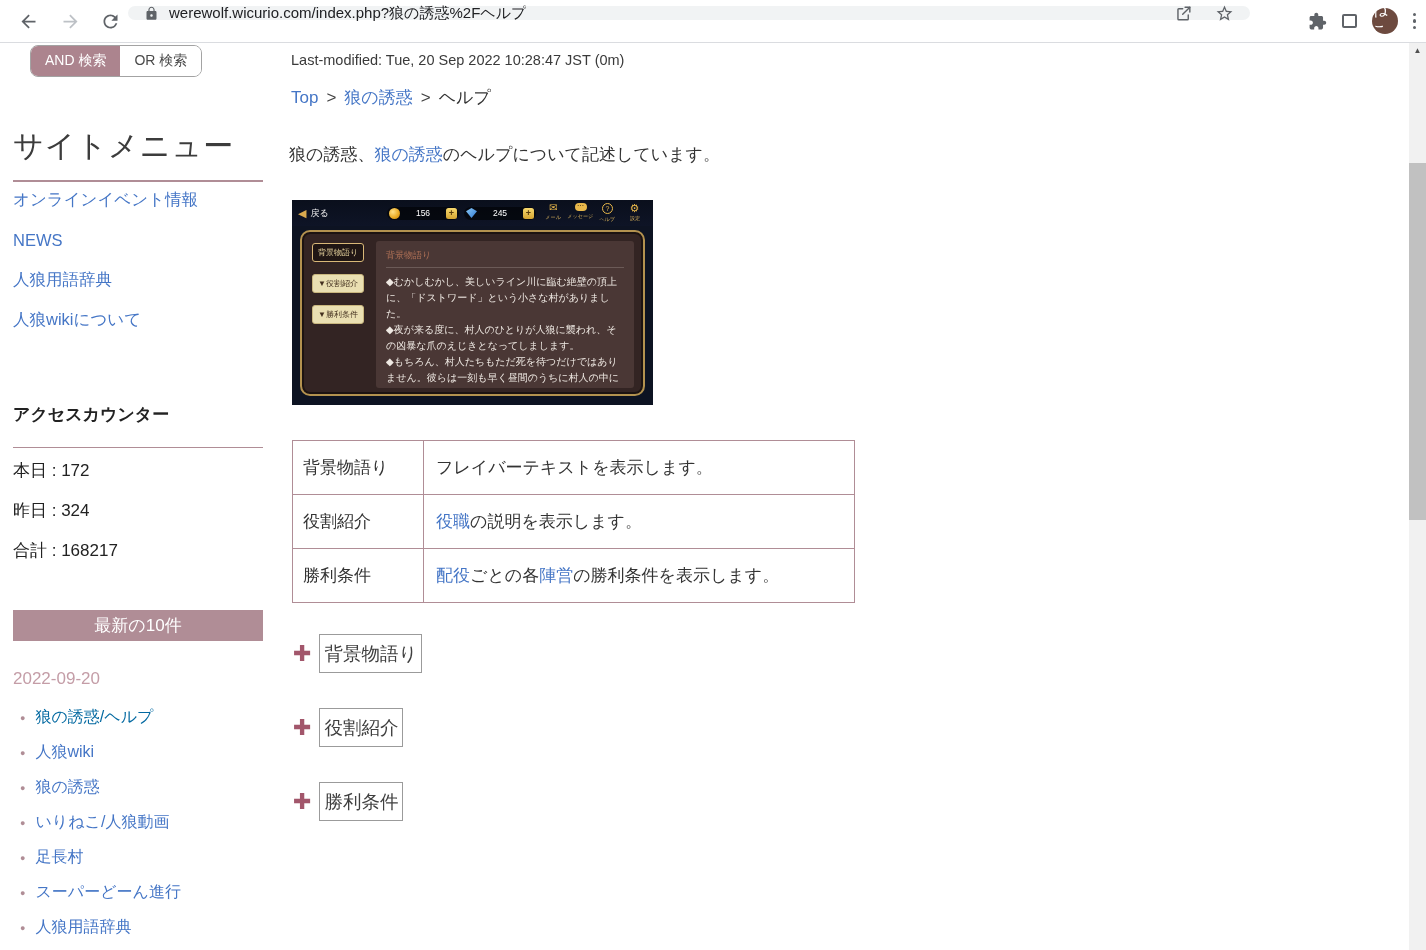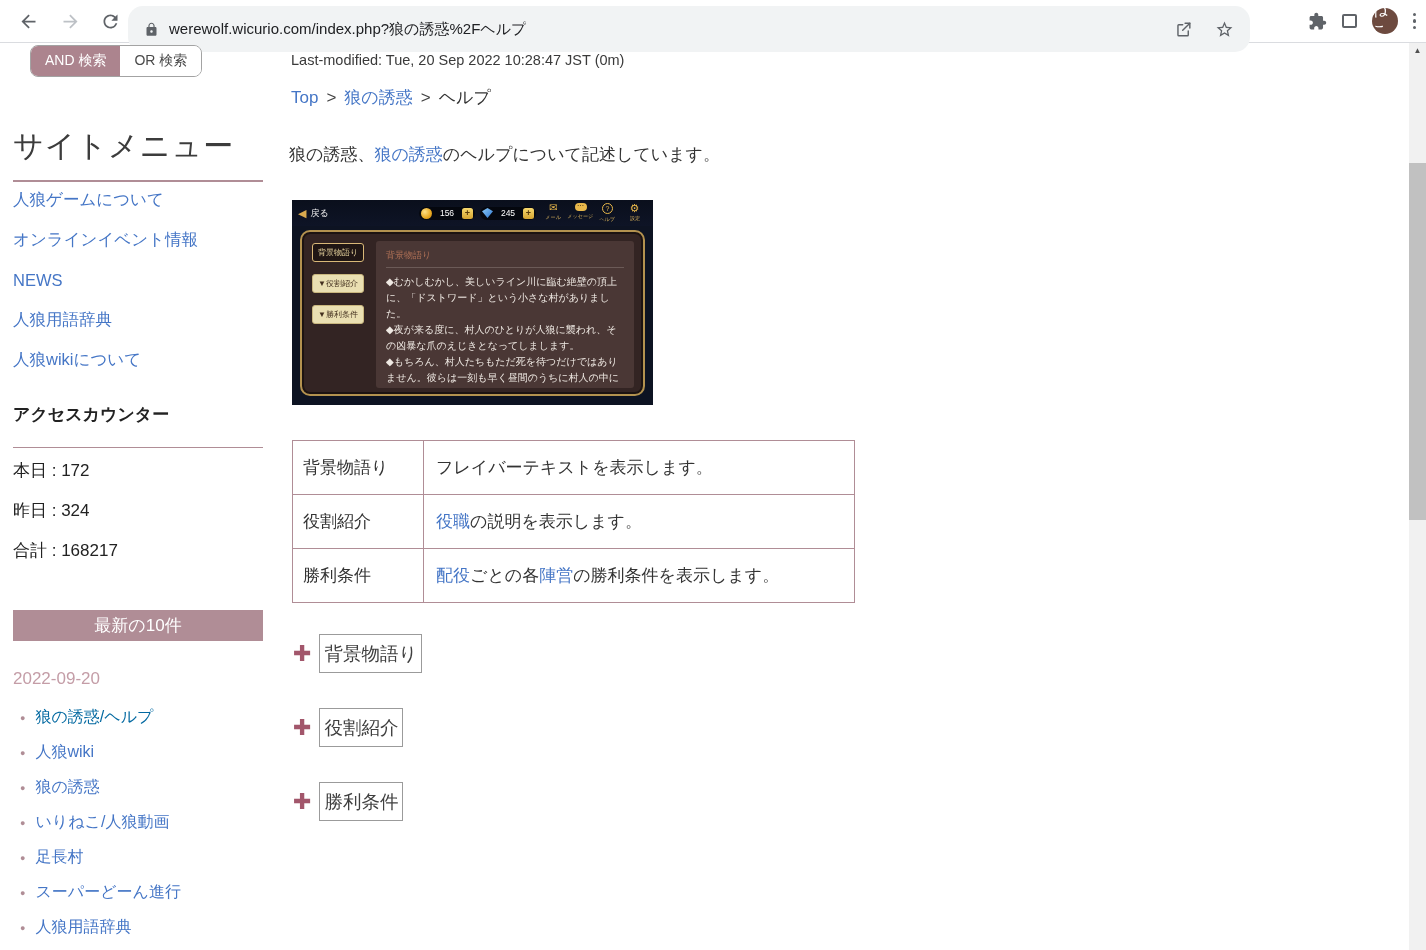--- a/index.html
+++ b/index.html
@@ -6,21 +6,21 @@
   body{
     width:1426px;height:950px;position:relative;overflow:hidden;
     background:#ffffff;
     font-family:"Liberation Sans","DejaVu Sans",sans-serif;
     color:#333;
   }
   
   .chrome{position:absolute;left:0;top:0;width:1426px;height:42px;background:#fff;border-bottom:1px solid #dadce0;}
   .nav-btn{position:absolute;top:7px;width:28px;height:28px;display:flex;align-items:center;justify-content:center;border-radius:50%;}
   .nav-btn svg{width:21px;height:21px;}
-  .omnibox{position:absolute;left:128px;top:6px;width:1122px;height:46px;background:#f1f3f4;border-radius:15px;display:flex;align-items:center;padding:0 16px;box-sizing:border-box;}
+  .omnibox{position:absolute;left:128px;top:6px;width:1122px;height:14px;background:#f1f3f4;border-radius:15px;display:flex;align-items:center;padding:0 16px;box-sizing:border-box;}
   .omnibox .lock{width:15px;height:15px;margin-right:10px;flex:none;}
   .url-text{font-size:15px;color:#202124;white-space:nowrap;overflow:hidden;}
   .omni-right{margin-left:auto;display:flex;align-items:center;gap:22px;}
   .omni-right svg{width:19px;height:19px;}
   .chrome-right{position:absolute;right:10px;top:0;height:42px;display:flex;align-items:center;gap:15px;}
   .chrome-right svg{width:19px;height:19px;}
   .sidepanel-ic{width:15px;height:14px;border:2.4px solid #5f6368;border-radius:2px;box-sizing:border-box;}
   .avatar{width:26px;height:26px;border-radius:50%;background:#6d4a3f;color:#fff;font-size:16px;display:flex;align-items:center;justify-content:center;letter-spacing:0;}
   .kebab{display:flex;flex-direction:column;gap:3px;}
   .kebab i{width:3.5px;height:3.5px;border-radius:50%;background:#5f6368;display:block;}
@@ -53,21 +53,21 @@
   .breadcrumb{position:absolute;left:291px;top:86px;font-size:17px;color:#333;}
   .breadcrumb .sep{margin:0 8px;color:#444;}
   .intro{position:absolute;left:289px;top:143px;font-size:17px;color:#333;}
   
   .game{position:absolute;left:292px;top:200px;width:361px;height:205px;background:#0d1322;overflow:hidden;}
   .game-topbar{position:absolute;left:0;top:0;right:0;height:26px;display:flex;align-items:center;padding:0 6px;box-sizing:border-box;background:linear-gradient(#0a0f1c,#0e1426);}
   .gback{display:flex;align-items:center;gap:4px;}
   .gback .arr{color:#d9a94e;font-size:11px;}
   .gback .lbl{color:#efefef;font-size:9px;}
   .gbar-right{margin-left:auto;display:flex;align-items:center;gap:5px;}
-  .currency{display:flex;align-items:center;background:rgba(0,0,0,.55);border-radius:8px;padding:1px 2px;gap:3px;}
+  .currency{display:flex;align-items:center;background:rgba(0,0,0,.55);border-radius:8px;padding:1px 2px;gap:11px;}
   .coin{width:11px;height:11px;border-radius:50%;background:radial-gradient(circle at 35% 35%,#ffe084,#e8a820 60%,#b87d10);}
   .gem{width:11px;height:10px;background:linear-gradient(135deg,#8ccaf8,#2f78d0);clip-path:polygon(50% 0,100% 32%,50% 100%,0 32%);}
   .ccount{font-size:8.5px;color:#fff;min-width:24px;text-align:center;}
   .plus-btn{width:11px;height:11px;background:linear-gradient(#f7d96e,#d6a531);border-radius:2.5px;color:#5a3c0a;font-size:9px;line-height:11px;text-align:center;font-weight:bold;}
   .nav-ic{display:flex;flex-direction:column;align-items:center;width:25px;gap:1px;}
   .nav-ic .t{color:#d9b35c;font-size:6px;white-space:nowrap;transform:scale(.85);}
   .g-mail{color:#e8b84b;font-size:10px;line-height:9px;}
   .g-bubble{width:12px;height:8px;background:#e8b84b;border-radius:4px;color:#2a1d0e;font-size:7px;line-height:6px;text-align:center;}
   .g-help{width:9px;height:9px;border-radius:50%;border:1px solid #e8b84b;color:#e8b84b;font-size:7px;line-height:9px;text-align:center;}
   .g-gear{color:#e8b84b;font-size:11px;line-height:10px;}
@@ -145,23 +145,20 @@
 </div>
 
 <div class="search-tabs">
   <span class="tab-and">AND 検索</span>
   <span class="tab-or">OR 検索</span>
 </div>
 
 <div class="menu-title">サイトメニュー</div>
 <div class="divider d1"></div>
 <ul class="plain menu-list">
-    <li>
-      <a class="wlink">人狼ゲームについて</a>
-    </li>
     <li>
       <a class="wlink">オンラインイベント情報</a>
     </li>
     <li>
       <a class="wlink">NEWS</a>
     </li>
     <li>
       <a class="wlink">人狼用語辞典</a>
     </li>
     <li>

